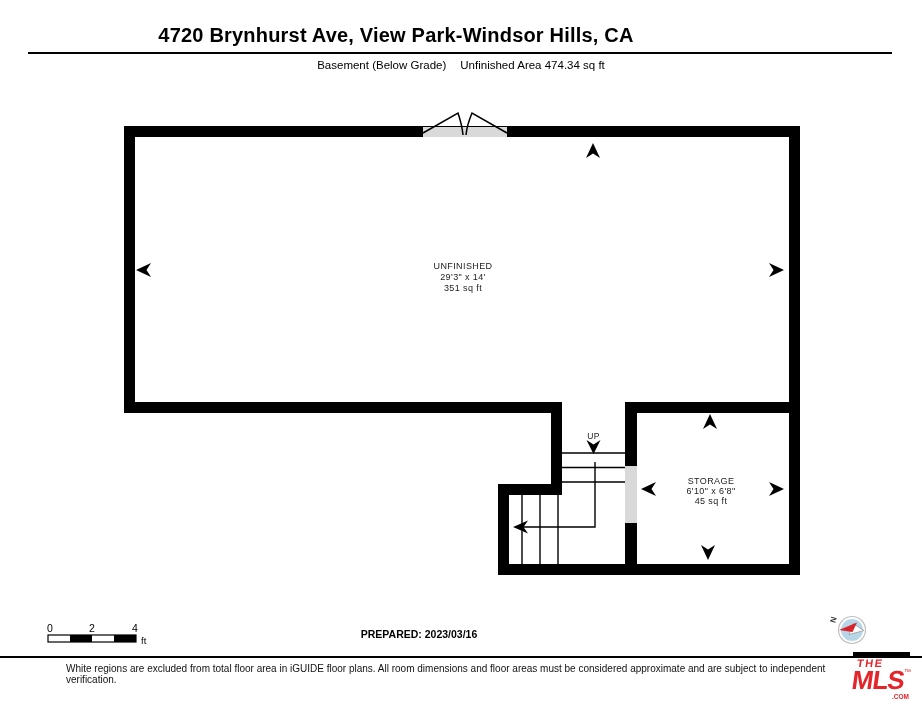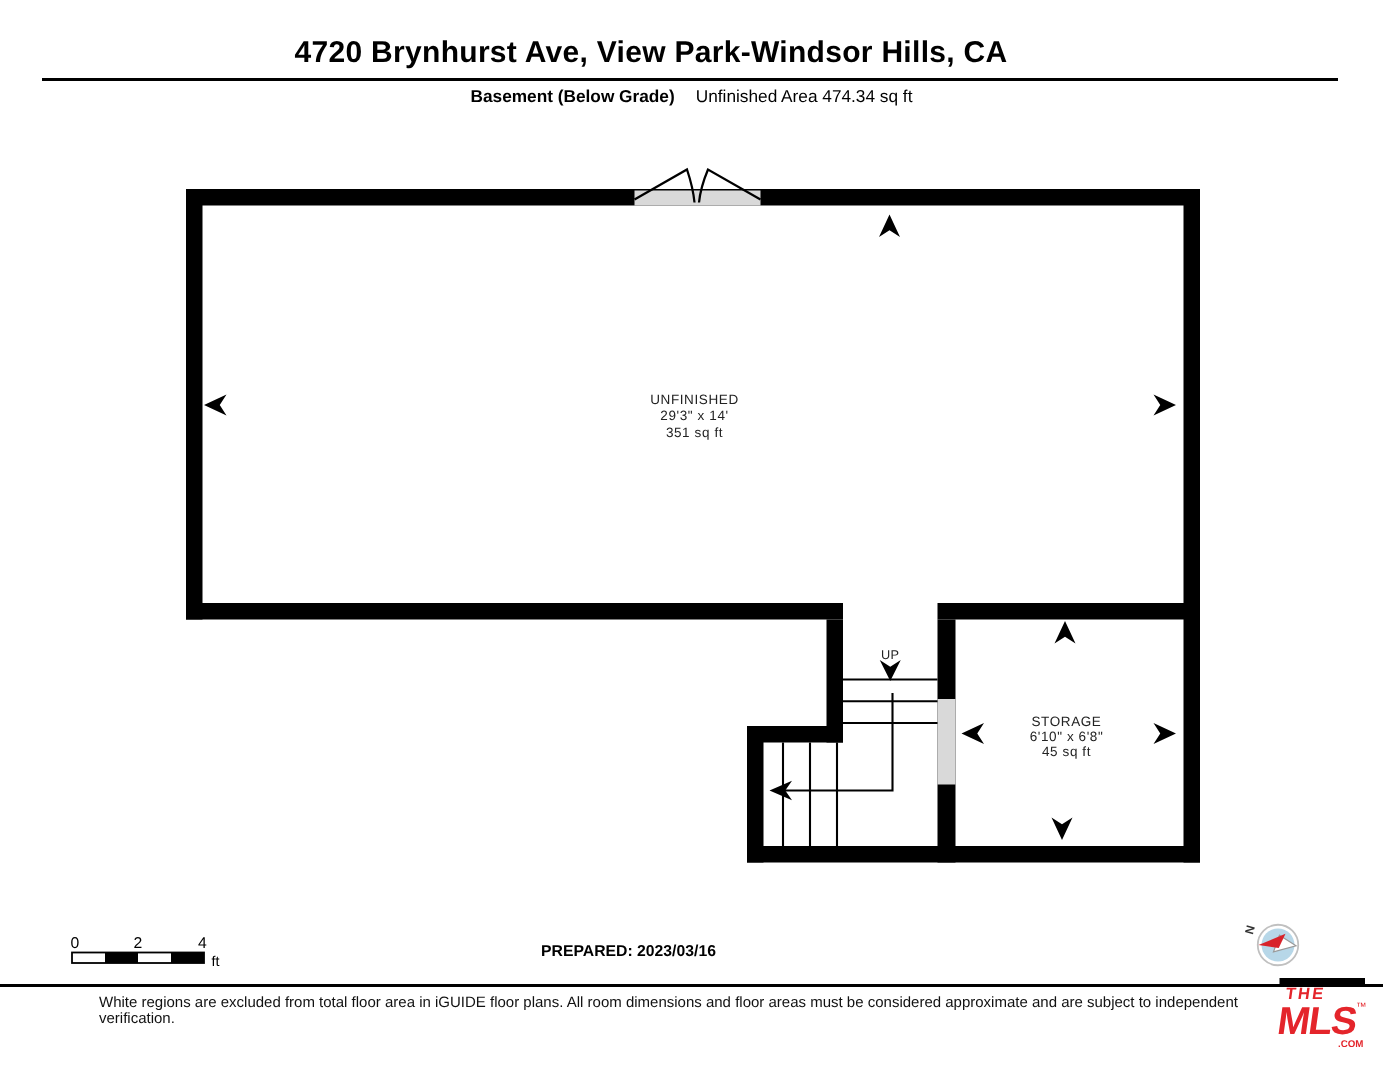--- a/index.html
+++ b/index.html
@@ -1,22 +1,22 @@
 <!DOCTYPE html>
 <html><head>
 <meta charset="utf-8">
 <style>
   html,body{margin:0;padding:0;background:#fff;}
   #page{position:relative;width:922px;height:710px;background:#ffffff;overflow:hidden;
         font-family:"Liberation Sans", sans-serif;color:#000;}
   .abs{position:absolute;}
-  .title{top:24px;left:0;width:792px;text-align:center;font-size:20px;font-weight:bold;letter-spacing:.2px;padding-left:38px;}
+  .title{top:24px;left:0;width:792px;text-align:center;font-size:20px;font-weight:bold;letter-spacing:.2px;}
   .rule1{top:52px;left:28px;width:864px;height:2px;background:#000;}
   .subtitle{top:59px;left:0;width:922px;text-align:center;font-size:11.5px;}
-  .subtitle .bold{font-weight:bold;margin-top:48px;}
+  .subtitle .bold{font-weight:normal;margin-top:48px;}
   .subtitle .norm{margin-left:14px;text-align:center;}
   .prepared{top:628px;left:0;width:838px;text-align:center;font-size:10.5px;font-weight:bold;}
   .rule2{top:656px;left:0;width:922px;height:2px;background:#000;}
   .disclaimer{top:663px;left:30px;width:800px;font-size:10px;color:#111;margin-left:36px;}
   
   .mls-bar{top:652px;left:853px;width:57px;height:5px;background:#000;}
   .mls-the{top:658px;left:857px;font-size:11px;font-weight:800;color:#e4252b;
            transform:skewX(-8deg);letter-spacing:1.5px;line-height:1;}
   .mls-mls{top:667px;left:852px;font-size:26px;font-weight:800;color:#e4252b;
            transform:skewX(-8deg);letter-spacing:-1px;line-height:1;}

